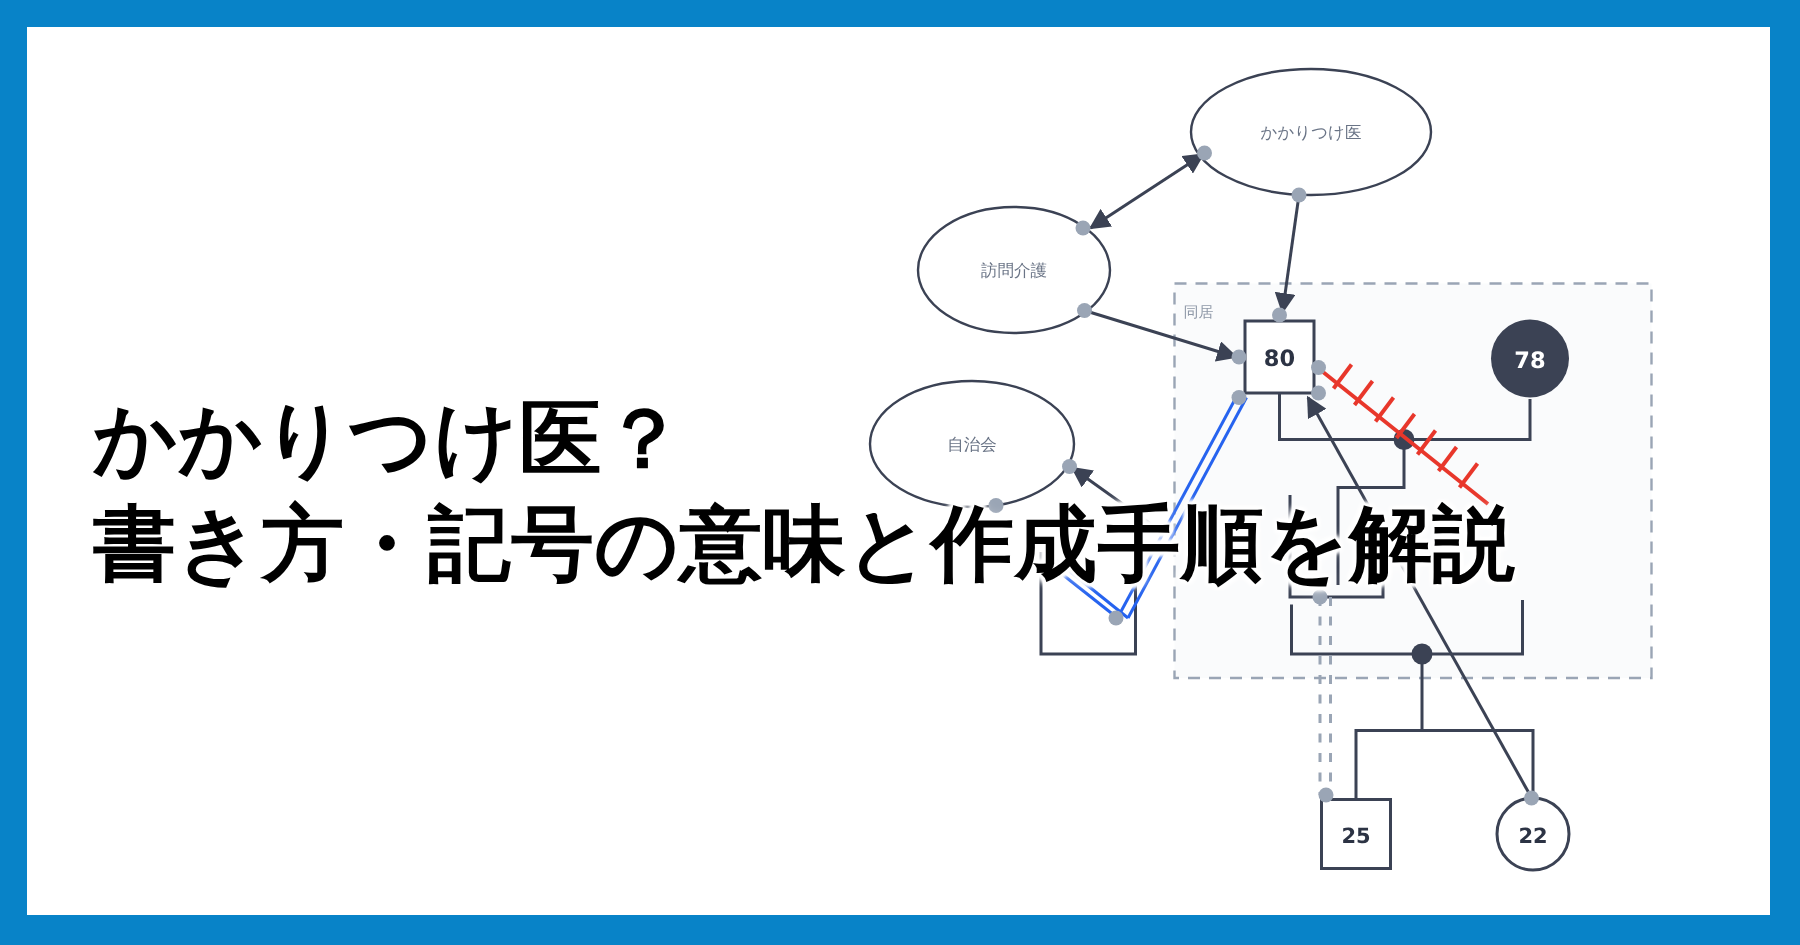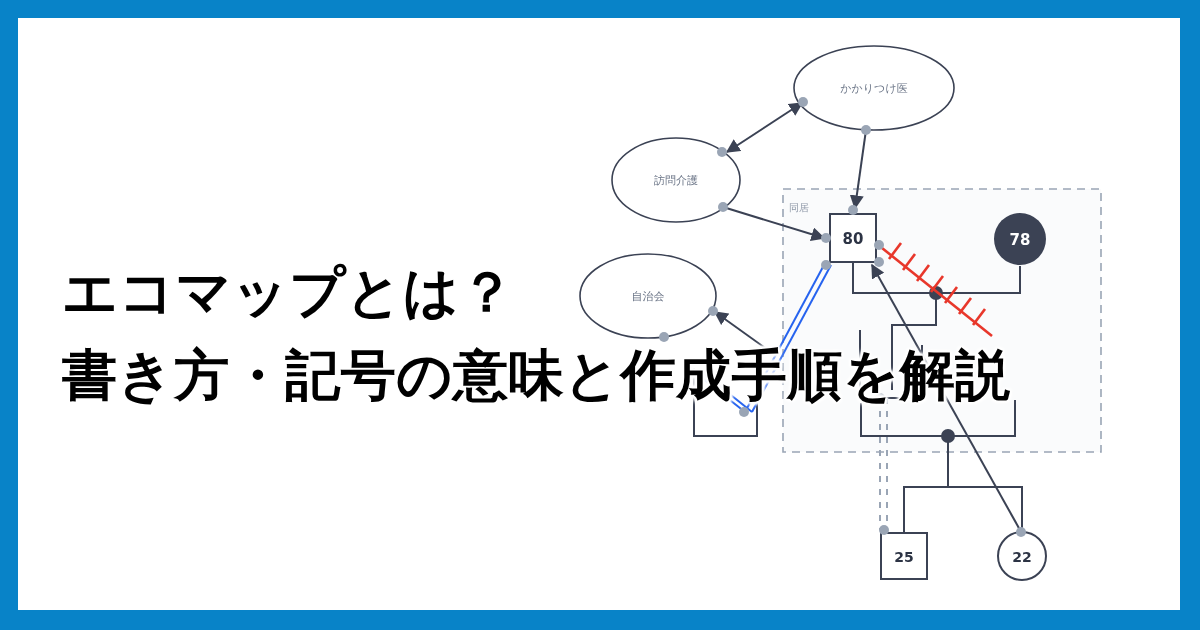--- a/index.html
+++ b/index.html
@@ -55,21 +55,21 @@
     color: #000000;
     letter-spacing: 0.5px;
     text-shadow:
        2px 0 2px #ffffff, -2px 0 2px #ffffff,
        0 2px 2px #ffffff, 0 -2px 2px #ffffff,
        2px 2px 3px #ffffff, -2px -2px 3px #ffffff,
        2px -2px 3px #ffffff, -2px 2px 3px #ffffff,
        0 0 6px #ffffff, 0 0 9px #ffffff;
     display: block;
   }
-  .headline-line-2 { margin-top: 21px; }
+  .headline-line-2 { margin-top: 8px; }
 </style>
 </head>
 <body>
 
 <div id="canvas">
 
   <svg id="diagram-layer" viewBox="0 0 1200 630" width="1200" height="630" xmlns="http://www.w3.org/2000/svg">
 
     <defs>
       <marker id="arrowhead" viewBox="0 0 10 10" refX="9" refY="5" markerWidth="7" markerHeight="7" orient="auto-start-reverse">
@@ -188,21 +188,21 @@
       <circle cx="826" cy="265" r="5"></circle>
       <circle cx="884" cy="530" r="5"></circle>
       <circle cx="1021" cy="532" r="5"></circle>
       <circle cx="744" cy="412" r="5"></circle>
       <circle cx="880" cy="398" r="5"></circle>
     </g>
 
   </svg>
 
   <div id="headline">
-    <span class="headline-line headline-line-1">エコマップとは？</span>
+    <span class="headline-line headline-line-1">かかりつけ医？</span>
     <span class="headline-line headline-line-2">書き方・記号の意味と作成手順を解説</span>
   </div>
 
   <div class="frame-edge frame-top"></div>
   <div class="frame-edge frame-bottom"></div>
   <div class="frame-edge frame-left"></div>
   <div class="frame-edge frame-right"></div>
 
 </div>
 

